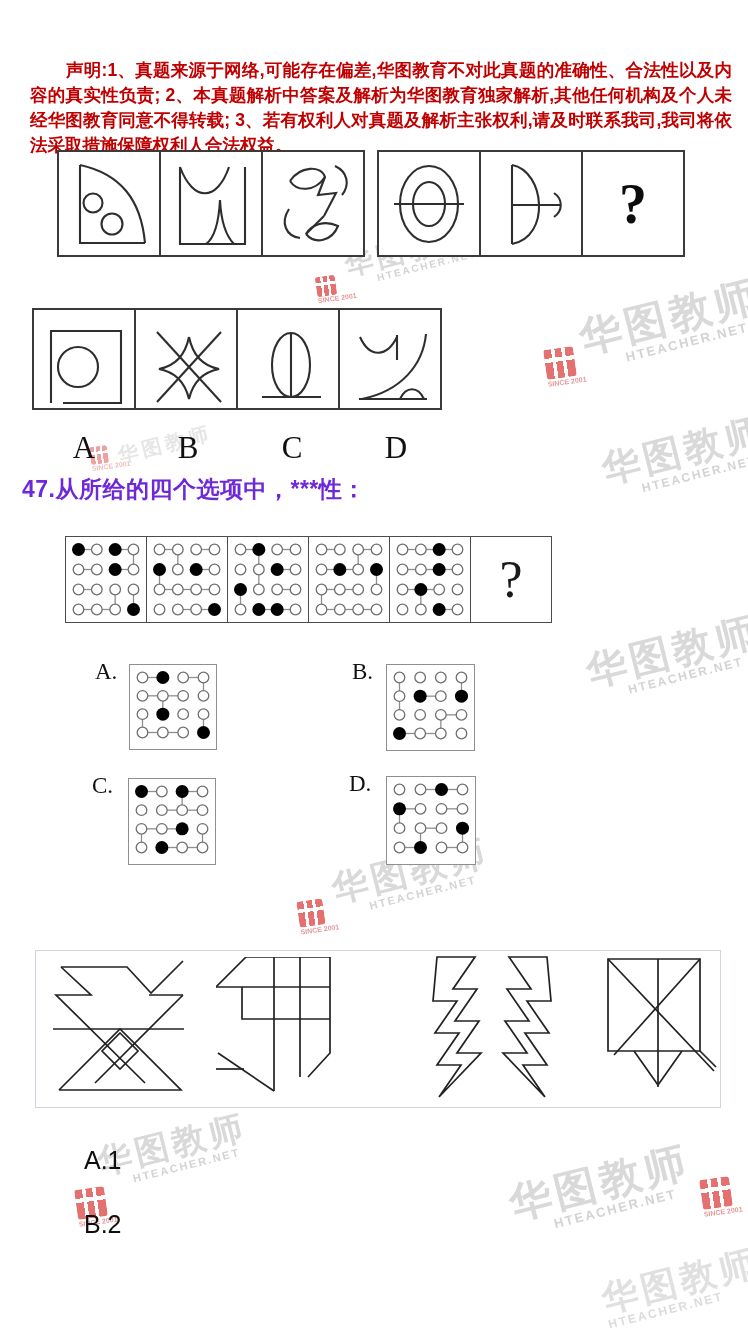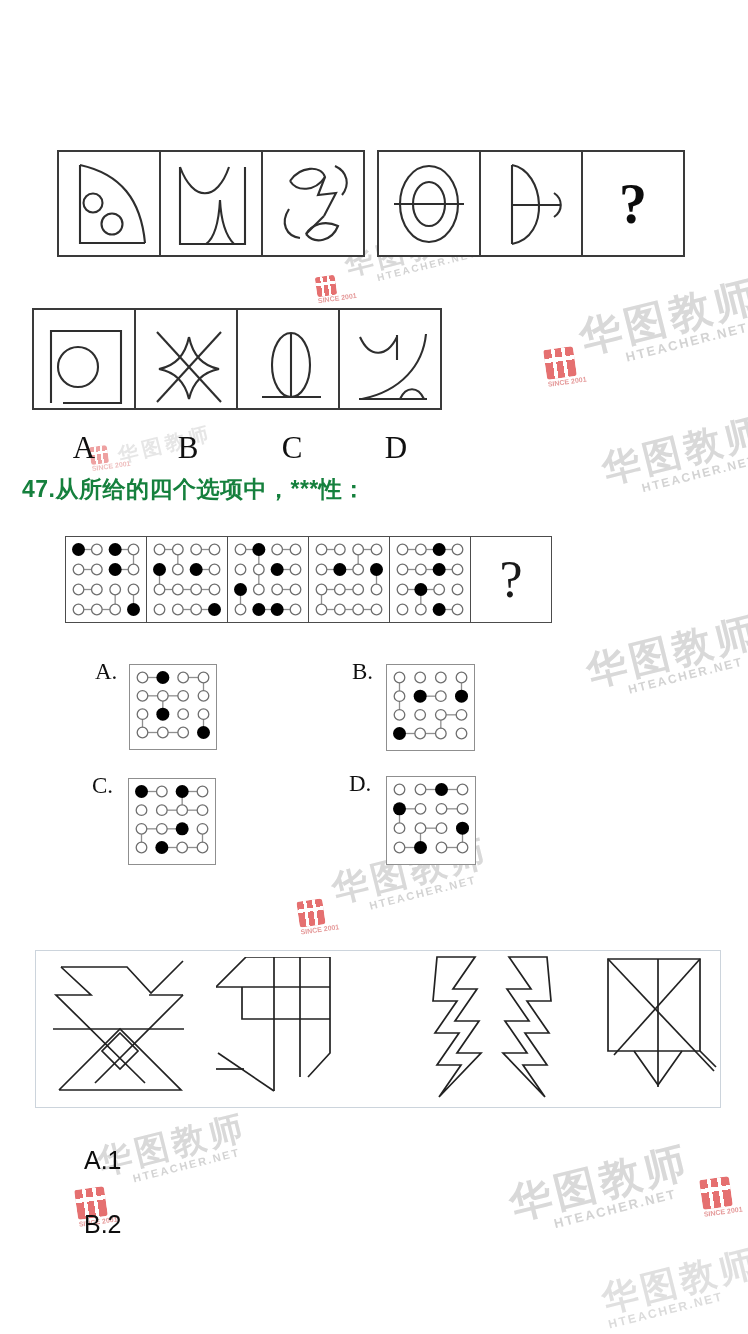--- a/index.html
+++ b/index.html
@@ -18,21 +18,21 @@
   .q48 path{fill:none;stroke:#222;stroke-width:1.7;stroke-linejoin:miter;}
 
   .qmark-bold{width:100%;height:100%;display:flex;align-items:center;justify-content:center;
     font-family:"Liberation Serif","DejaVu Serif",serif;font-weight:900;font-size:56px;color:#0c0c0c;}
   .qmark-light{width:100%;height:100%;display:flex;align-items:center;justify-content:center;
     font-family:"Liberation Serif","DejaVu Serif",serif;font-weight:400;font-size:52px;color:#1a1a1a;}
 
   .abcd{position:absolute;top:430px;font-family:"Liberation Serif","DejaVu Serif",serif;
     font-size:31px;color:#101010;width:40px;text-align:center;}
 
-  .qtitle{position:absolute;left:22px;font-size:23px;font-weight:700;color:#15803d;letter-spacing:.5px;}
+  .qtitle{position:absolute;left:22px;font-size:23px;font-weight:700;color:#6d28d9;letter-spacing:.5px;}
 
   
   .strip47{position:absolute;left:65px;top:536px;display:flex;}
   .qpanel{width:80px;height:85px;border:1px solid #4c4c4c;margin-left:-1px;background:#fff;}
   .qpanel:first-child{margin-left:0;}
 
   .optlabel{position:absolute;font-family:"Liberation Serif","DejaVu Serif",serif;
     font-size:23px;color:#101010;}
   .optbox{position:absolute;border:1px solid #8f8f8f;background:#fff;}
 
@@ -121,20 +121,21 @@
       <div class="wm-en" style="font-size:13px;margin-left:38px">HTEACHER.NET</div>
     </div>
   </div>
   <div class="wm" style="left:598px;top:1282px;opacity:.8">
     <div class="wm-text">
       <div class="wm-cn" style="font-size:36px">华图教师</div>
       <div class="wm-en">HTEACHER.NET</div>
     </div>
   </div>
 
+  <p class="disclaimer"><b>声明:</b><span>1、真题来源于网络,可能存在偏差,华图教育不对此真题的准确性、合法性以及内容的真实性负责; 2、本真题解析中答案及解析为华图教育独家解析,其他任何机构及个人未经华图教育同意不得转载; 3、若有权利人对真题及解析主张权利,请及时联系我司,我司将依法采取措施保障权利人合法权益。</span></p>
 
   <div class="fbox stroke" style="left:57px;top:150px;width:100px;height:103px">
     <svg viewBox="0 0 100 103" width="100" height="103">
       <path d="M21 13 V91 H86"></path>
         <path d="M21 13 C62 22 82 48 86 91"></path>
       <circle cx="34" cy="51" r="9.5"></circle>
         <circle cx="53" cy="72" r="10.5"></circle>
     </svg>
   </div>
   <div class="fbox stroke" style="left:159px;top:150px;width:100px;height:103px">

